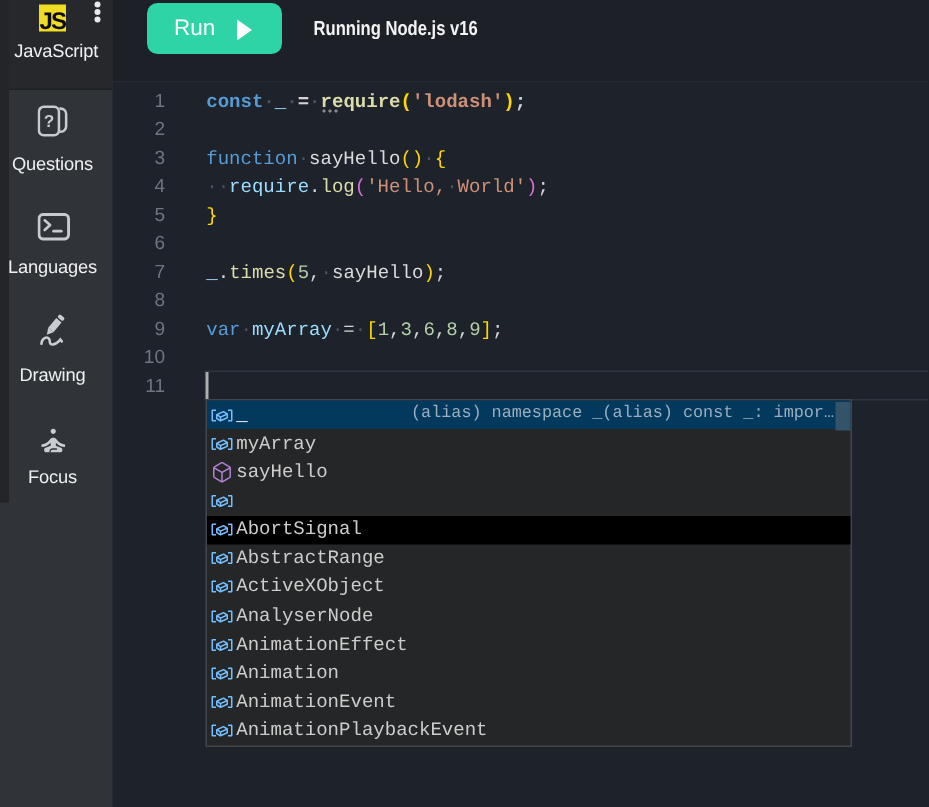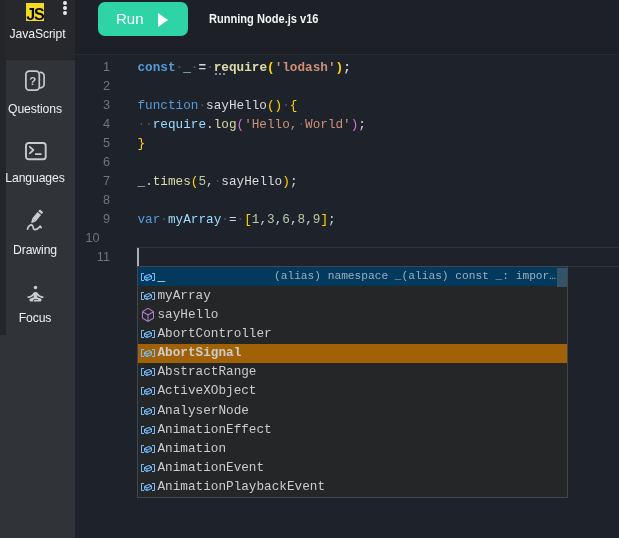--- a/index.html
+++ b/index.html
@@ -40,21 +40,21 @@
   #curline-t { position:absolute; left:61px; top:191.5px; width:483px; height:1px; background:#2e333d; }
   #curline-b { position:absolute; left:61px; top:210.5px; width:483px; height:1px; background:#2e333d; }
   
   #suggest { left:137px; top:266px; width:431px; height:231.5px; background:#252627; border:1px solid #424549; }
   .row { position:relative; width:100%; height:19.17px; }
   .row .icon { position:absolute; left:1.5px; top:1.5px; }
   .row .lab { position:absolute; left:19.5px; top:1.5px; font-size:12.7px; color:#cccccc; white-space:pre; }
   #row1 { background:#04395e; }
   #row1 .lab { color:#ffffff; }
   #row1 .detail { position:absolute; right:11px; top:2.5px; font-size:11.2px; color:#99aebf; white-space:pre; }
-  #rowhl { background:#a16207;font-weight:bold; }
+  #rowhl { background:#000000; }
   #thumb { position:absolute; right:0px; top:1px; width:10px; height:19px; background:#335369; }
 </style>
 </head>
 <body>
 
 <div class="abs" id="topbar">
   <div id="runbtn">
     <span class="lbl">Run</span>
     <span class="tri"></span>
   </div>
@@ -64,21 +64,21 @@
 <div class="abs" id="editor">
   <div class="ln" style="top:2.8px;">1</div>
   <div class="ln" style="top:21.8px;">2</div>
   <div class="ln" style="top:40.8px;">3</div>
   <div class="ln" style="top:59.8px;">4</div>
   <div class="ln" style="top:78.8px;">5</div>
   <div class="ln" style="top:97.8px;">6</div>
   <div class="ln" style="top:116.8px;">7</div>
   <div class="ln" style="top:135.8px;">8</div>
   <div class="ln" style="top:154.8px;">9</div>
-  <div class="ln" style="top:173.8px;text-align:center;">10</div>
+  <div class="ln" style="top:173.8px;">10</div>
   <div class="ln" style="top:192.8px;">11</div>
 
   <div class="code mono" style="top:2.8px;font-weight:bold;"><span class="kw">const</span><span class="ws">·</span><span class="vb">_</span><span class="ws">·</span>=<span class="ws">·</span><span class="fn" id="req">require</span><span class="b1">(</span><span class="st">'lodash'</span><span class="b1">)</span>;</div>
   <div class="code mono" style="top:40.8px;"><span class="kw">function</span><span class="ws">·</span><span class="fnw">sayHello</span><span class="b1">()</span><span class="ws">·</span><span class="b1">{</span></div>
   <div class="code mono" style="top:59.8px;"><span class="ws">··</span><span class="vb">require</span>.<span class="fn">log</span><span class="b2">(</span><span class="st">'Hello,</span><span class="ws">·</span><span class="st">World'</span><span class="b2">)</span>;</div>
   <div class="code mono" style="top:78.8px;"><span class="b1">}</span></div>
   <div class="code mono" style="top:116.8px;"><span class="vb">_</span>.<span class="fn">times</span><span class="b1">(</span><span class="nm">5</span>,<span class="ws">·</span><span class="fnw">sayHello</span><span class="b1">)</span>;</div>
   <div class="code mono" style="top:154.8px;"><span class="kw">var</span><span class="ws">·</span><span class="vb">myArray</span><span class="ws">·</span>=<span class="ws">·</span><span class="b1">[</span><span class="nm">1</span>,<span class="nm">3</span>,<span class="nm">6</span>,<span class="nm">8</span>,<span class="nm">9</span><span class="b1">]</span>;</div>
 
   <div id="curline-t"></div>
@@ -149,21 +149,20 @@
   <div class="row">
     <svg class="icon" width="16" height="16" viewBox="0 0 16 16">
         <path fill="#b180d7" d="M13.51 4l-5-3h-1l-5 3-.49.86v6l.49.85 5 3h1l5-3 .49-.85v-6L13.51 4zm-6 9.56l-4.5-2.7V5.7l4.5 2.45v5.41zM3.27 4.7l4.74-2.84 4.74 2.84-4.74 2.59L3.27 4.7zm9.74 6.16l-4.5 2.7V8.15l4.5-2.45v5.16z"></path>
       </svg>
     <span class="lab">sayHello</span>
   </div>
   <div class="row">
     <svg class="icon" width="16" height="16" viewBox="0 0 16 16">
         <path fill="#75beff" d="M2 5h2V4H1.5l-.5.5v7l.5.5H4v-1H2V5zm12.5-1H12v1h2v6h-2v1h2.5l.5-.5v-7l-.5-.5zm-2.74 2.57L12 7v2.51l-.3.45-4.5 2h-.46l-2.5-1.5-.24-.43v-2.5l.3-.46 4.5-2h.46l2.5 1.5zM5 9.71l1.5.9V9.28L5 8.38v1.33zm.58-2.15l1.45.87 3.39-1.5-1.45-.87-3.39 1.5zm1.95 3.17l3.5-1.56v-1.4l-3.5 1.55v1.41z"></path>
       </svg>
-    <span class="lab">AbortController</span>
   </div>
   <div class="row" id="rowhl">
     <svg class="icon" width="16" height="16" viewBox="0 0 16 16">
         <path fill="#75beff" d="M2 5h2V4H1.5l-.5.5v7l.5.5H4v-1H2V5zm12.5-1H12v1h2v6h-2v1h2.5l.5-.5v-7l-.5-.5zm-2.74 2.57L12 7v2.51l-.3.45-4.5 2h-.46l-2.5-1.5-.24-.43v-2.5l.3-.46 4.5-2h.46l2.5 1.5zM5 9.71l1.5.9V9.28L5 8.38v1.33zm.58-2.15l1.45.87 3.39-1.5-1.45-.87-3.39 1.5zm1.95 3.17l3.5-1.56v-1.4l-3.5 1.55v1.41z"></path>
       </svg>
     <span class="lab">AbortSignal</span>
   </div>
   <div class="row">
     <svg class="icon" width="16" height="16" viewBox="0 0 16 16">
         <path fill="#75beff" d="M2 5h2V4H1.5l-.5.5v7l.5.5H4v-1H2V5zm12.5-1H12v1h2v6h-2v1h2.5l.5-.5v-7l-.5-.5zm-2.74 2.57L12 7v2.51l-.3.45-4.5 2h-.46l-2.5-1.5-.24-.43v-2.5l.3-.46 4.5-2h.46l2.5 1.5zM5 9.71l1.5.9V9.28L5 8.38v1.33zm.58-2.15l1.45.87 3.39-1.5-1.45-.87-3.39 1.5zm1.95 3.17l3.5-1.56v-1.4l-3.5 1.55v1.41z"></path>

